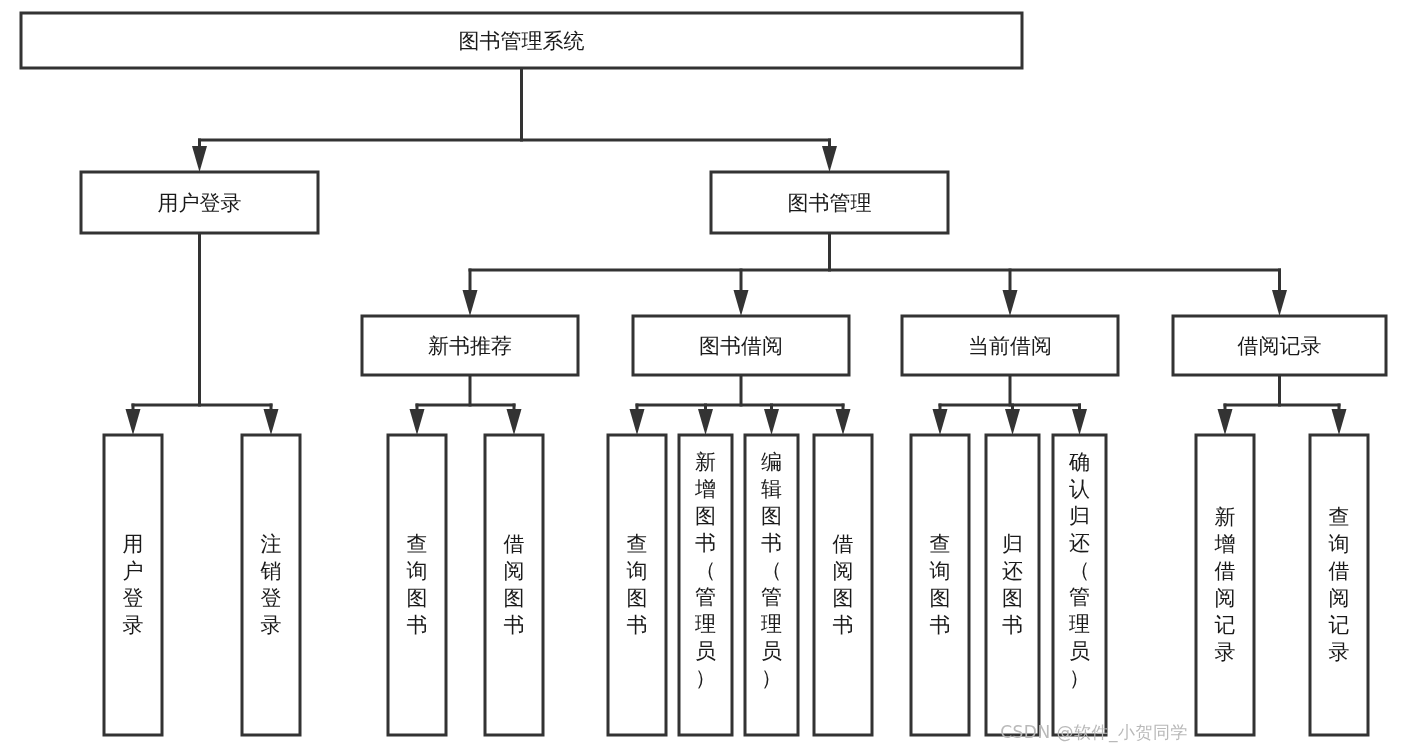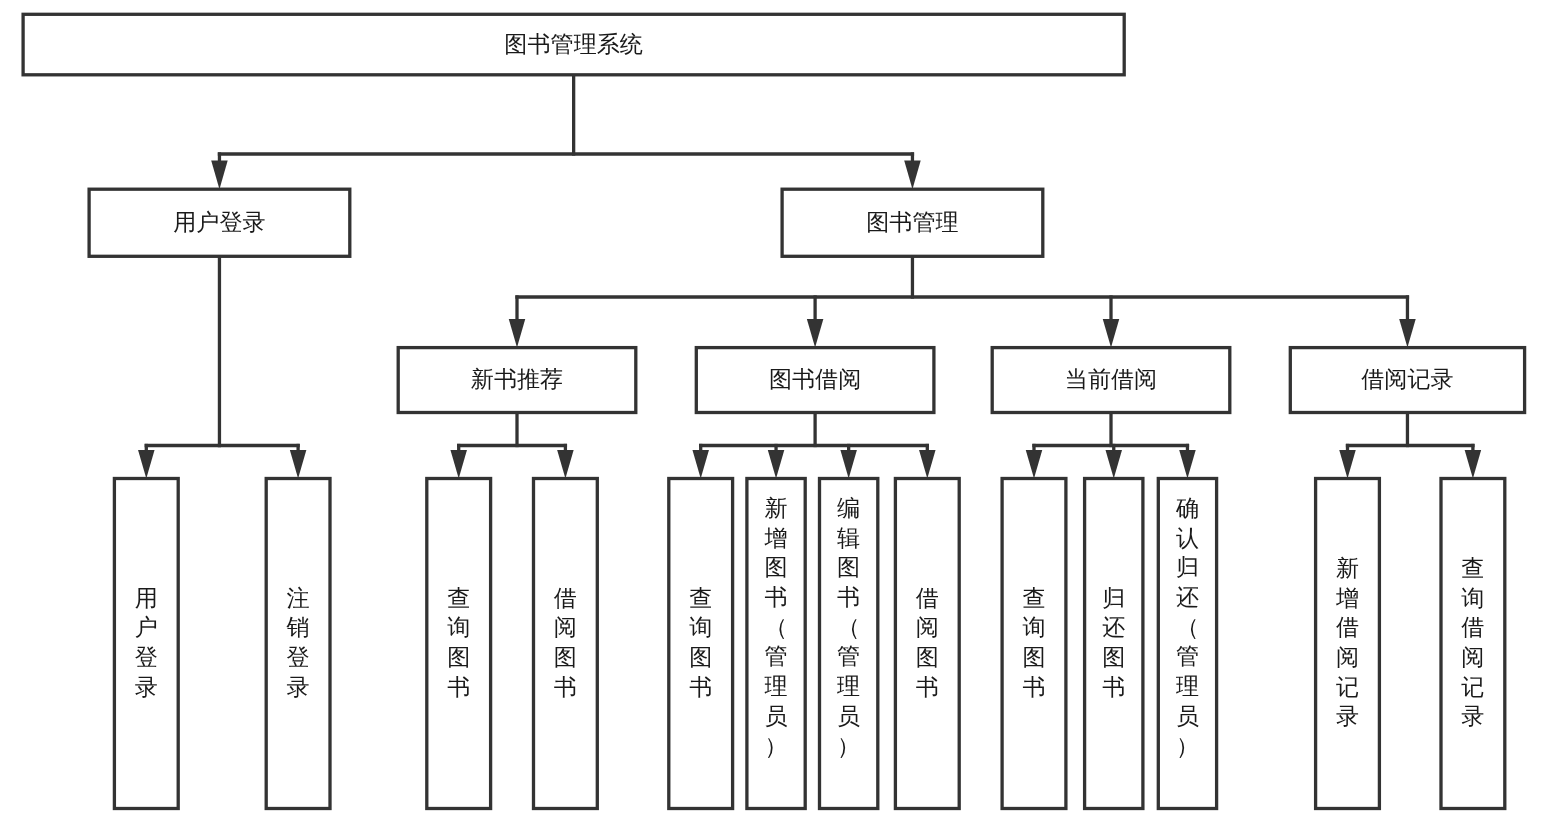--- a/index.html
+++ b/index.html
@@ -218,13 +218,14 @@
         <g>
           <rect x="1196" y="435" width="58" height="300" class="node-box"></rect>
           <text x="1225" class="node-label-v-char"><tspan x="1225" y="517.5">新</tspan><tspan x="1225" y="544.5">增</tspan><tspan x="1225" y="571.5">借</tspan><tspan x="1225" y="598.5">阅</tspan><tspan x="1225" y="625.5">记</tspan><tspan x="1225" y="652.5">录</tspan></text>
         </g>
         <g>
           <rect x="1310" y="435" width="58" height="300" class="node-box"></rect>
           <text x="1339" class="node-label-v-char"><tspan x="1339" y="517.5">查</tspan><tspan x="1339" y="544.5">询</tspan><tspan x="1339" y="571.5">借</tspan><tspan x="1339" y="598.5">阅</tspan><tspan x="1339" y="625.5">记</tspan><tspan x="1339" y="652.5">录</tspan></text>
         </g>
       </g>
   </svg>
+  <div class="watermark">CSDN @软件_小贺同学</div>
 </div>
 
 </body></html>

